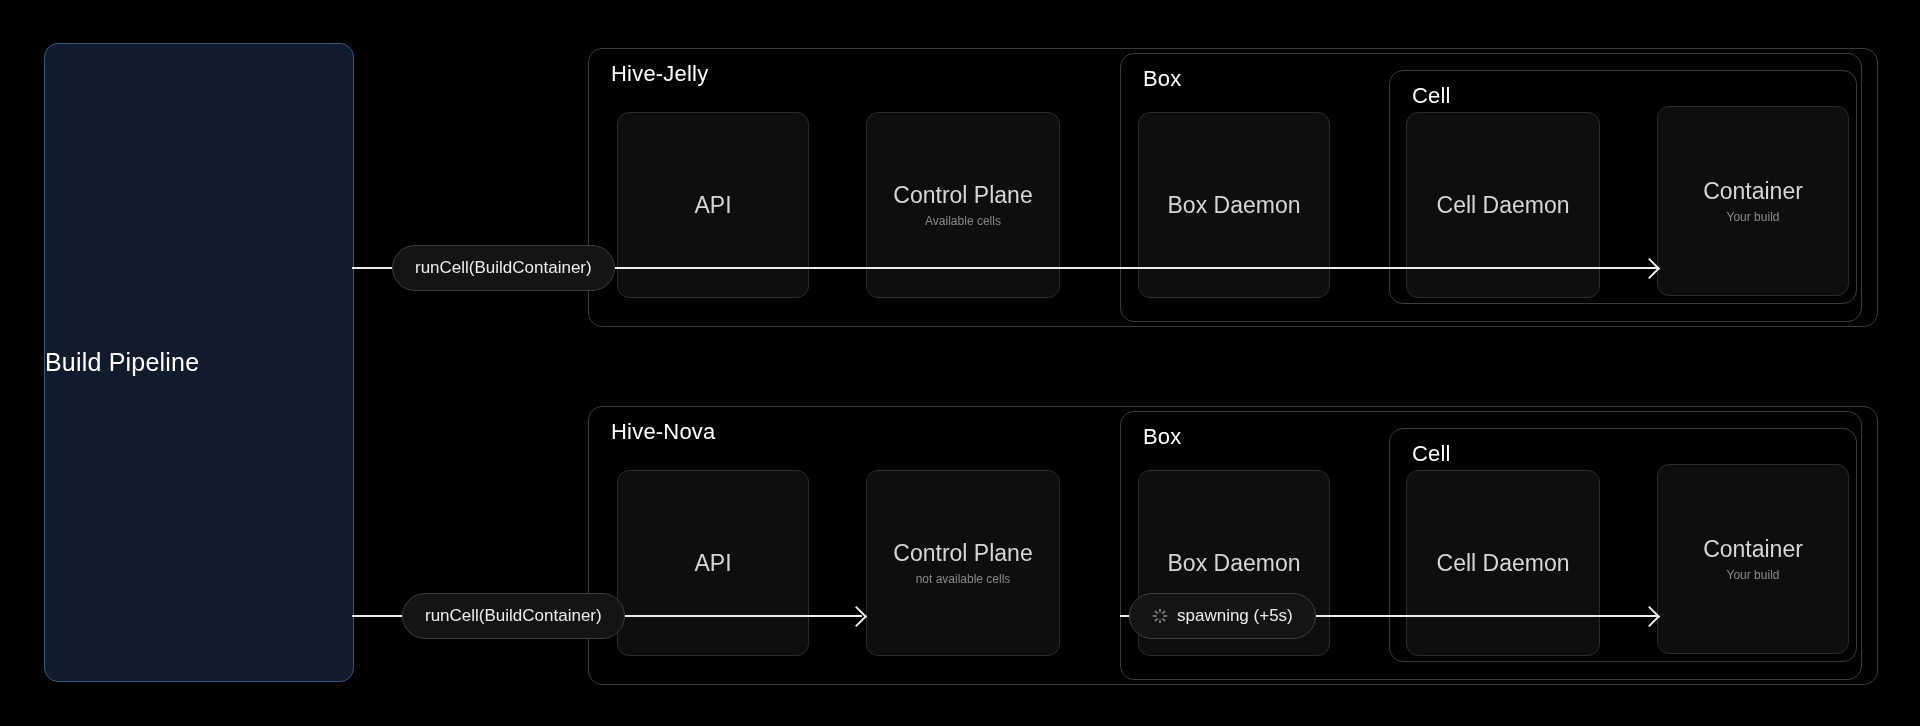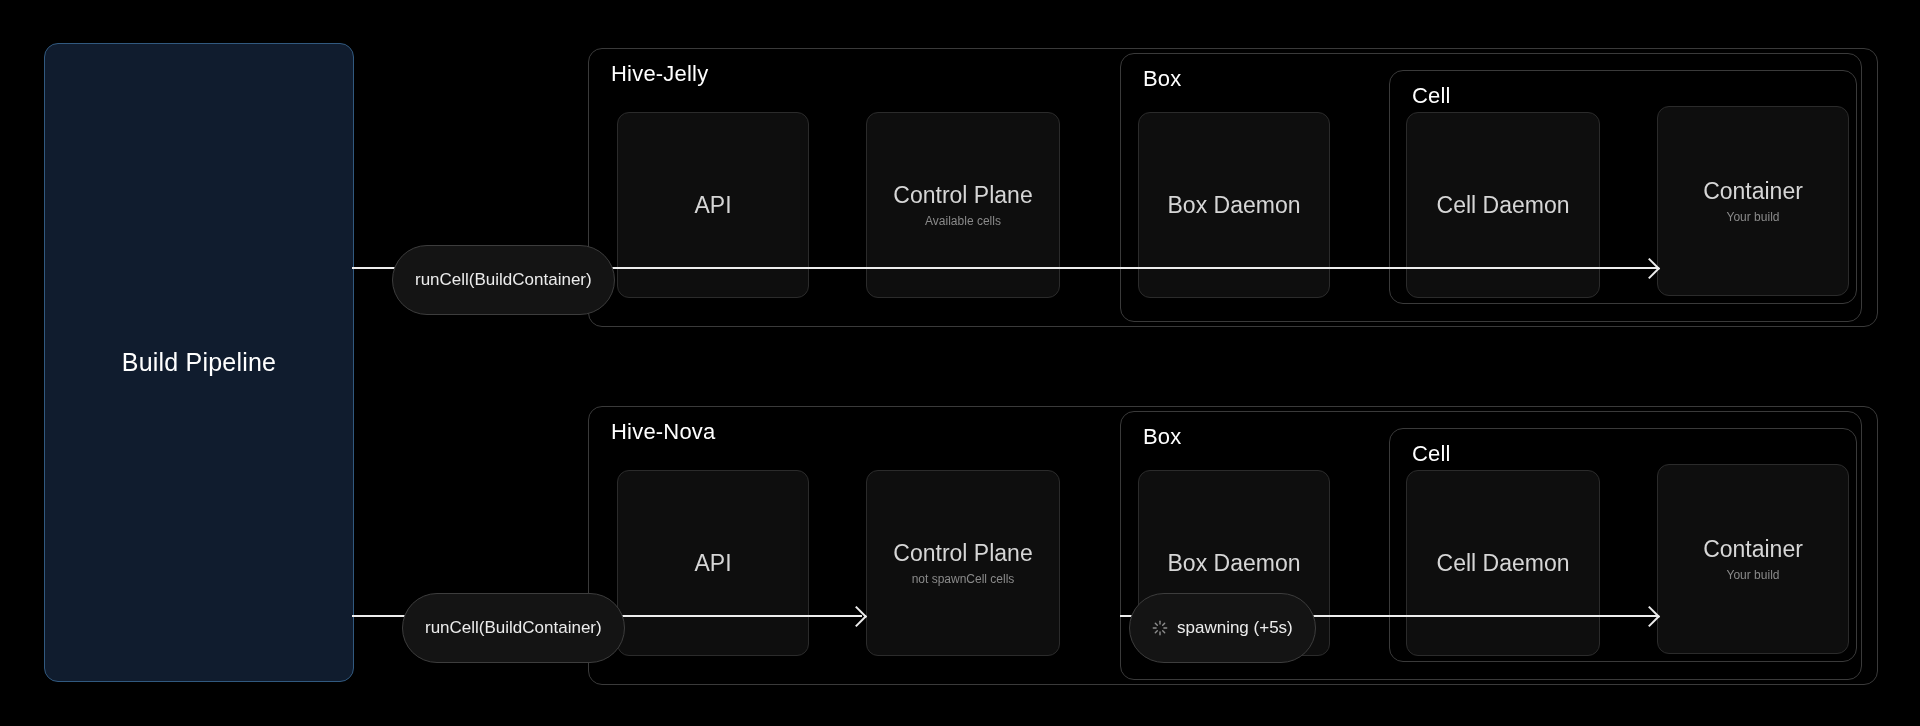--- a/index.html
+++ b/index.html
@@ -8,21 +8,21 @@
     font-family:"Liberation Sans","DejaVu Sans",sans-serif;
     color:#e8e8e8;
     position:relative;
   }
   .canvas{position:absolute;inset:0;}
 
   
   .pipeline{
     position:absolute;left:44px;top:43px;width:308px;height:637px;
     background:#101c2e;border:1px solid #31597f;border-radius:14px;
-    display:flex;align-items:center;justify-content:center;
+    display:flex;align-items:center;justify-content:flex-start;
   }
   .pipeline-label{font-size:25px;color:#fff;letter-spacing:.2px;}
 
   
   .group{
     position:absolute;border:1px solid #3a3a3a;border-radius:14px;
     background:#000;
   }
   .group-label{
     position:absolute;left:22px;top:12px;font-size:22px;color:#fff;
@@ -43,21 +43,21 @@
   .arrowhead{
     position:absolute;width:13px;height:13px;
     border-top:2px solid #ededed;border-right:2px solid #ededed;
     transform:rotate(45deg);
   }
 
   
   .pill{
     position:absolute;background:#141414;border:1px solid #3d3d3d;
     border-radius:999px;display:flex;align-items:center;gap:9px;
-    padding:12px 22px;height:44px;white-space:nowrap;
+    padding:0 22px;height:44px;white-space:nowrap;
     font-size:17px;color:#ececec;
   }
   .spinner{
     width:16px;height:16px;flex:0 0 16px;display:block;
   }
 </style>
 </head>
 <body>
 
 <div class="canvas">
@@ -118,21 +118,21 @@
   <div class="group" style="left:1389px;top:428px;width:466px;height:232px;">
     <span class="group-label">Cell</span>
   </div>
 
   <div class="node" style="left:617px;top:470px;width:190px;height:184px;">
     <span class="node-title">API</span>
   </div>
 
   <div class="node" style="left:866px;top:470px;width:192px;height:184px;">
     <span class="node-title">Control Plane</span>
-    <span class="node-sub">not spawnCell cells</span>
+    <span class="node-sub">not available cells</span>
   </div>
 
   <div class="node" style="left:1138px;top:470px;width:190px;height:184px;">
     <span class="node-title">Box Daemon</span>
   </div>
 
   <div class="node" style="left:1406px;top:470px;width:192px;height:184px;">
     <span class="node-title">Cell Daemon</span>
   </div>
 

